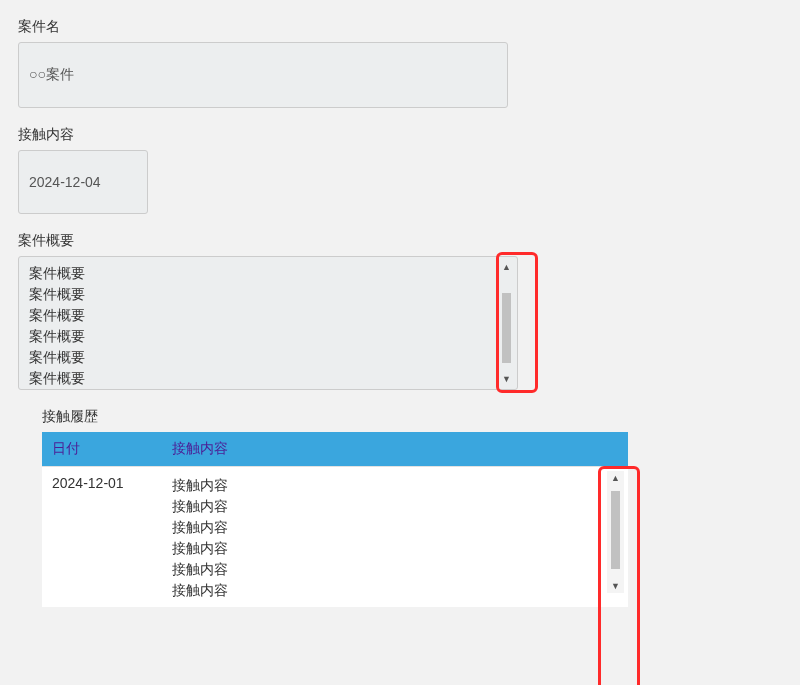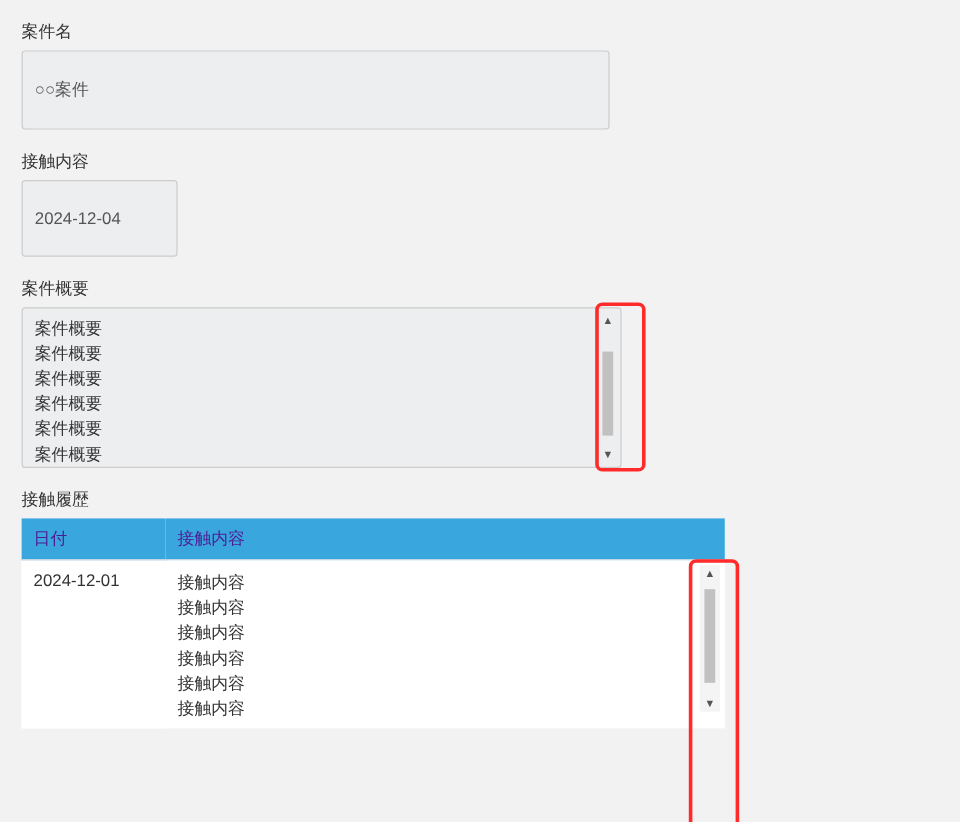--- a/index.html
+++ b/index.html
@@ -171,21 +171,21 @@
           <div class="sb-track">
             <div class="sb-thumb"></div>
           </div>
           <div class="sb-btn">▼</div>
         </div>
       </div>
       <div class="highlight-box hl1"></div>
     </div>
   </div>
 
-  <div class="field-block" style="margin-bottom:6px;">
+  <div class="field-block" style="margin-bottom:6px;margin-left:24px;">
     <div class="field-label">接触履歴</div>
     <div class="history-wrap">
       <table class="history-table">
         <thead>
           <tr>
             <th class="col-date">日付</th>
             <th>接触内容</th>
           </tr>
         </thead>
         <tbody>

